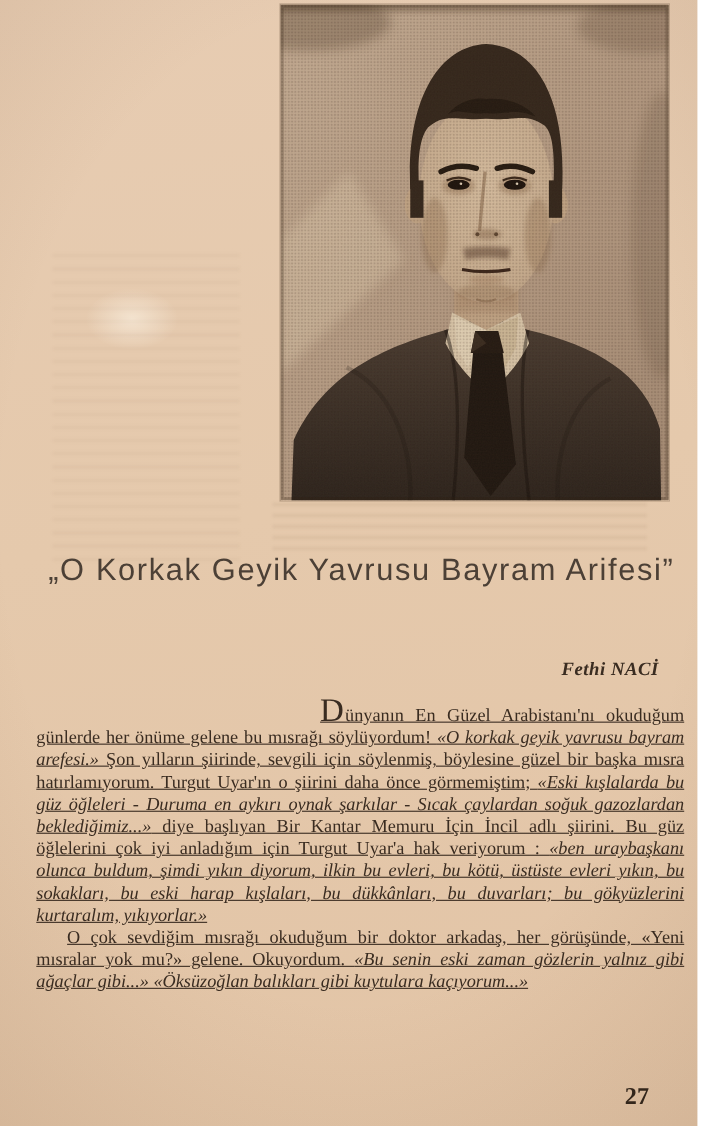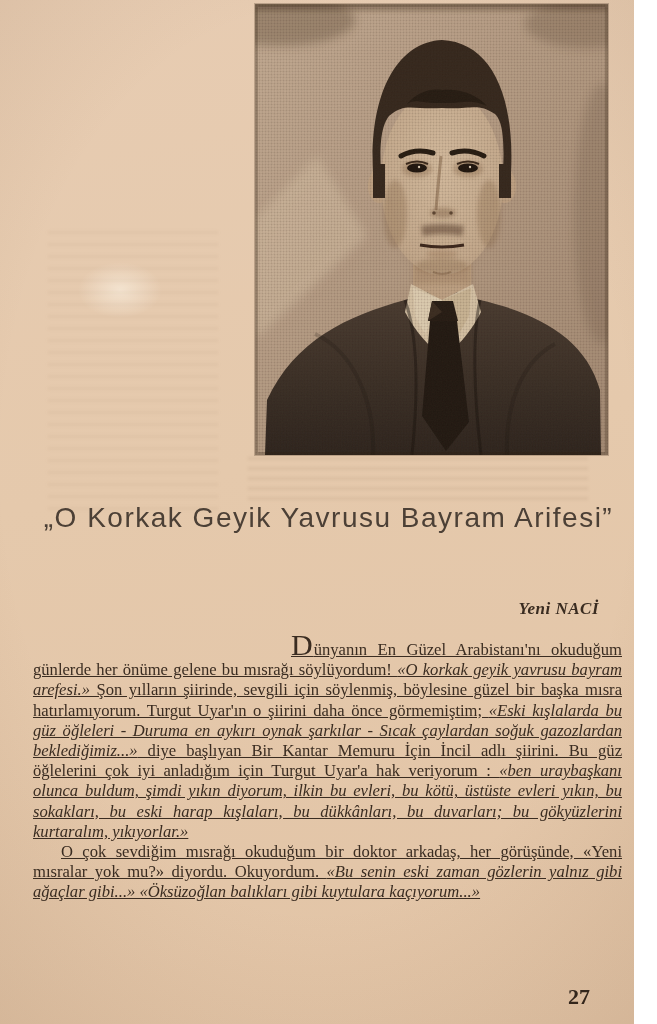--- a/index.html
+++ b/index.html
@@ -174,22 +174,22 @@
       <path d="M178 268 Q187 272 196 268" fill="none" stroke="#7c5c40" stroke-width="2" opacity="0.5"></path>
 
       <rect x="0" y="0" width="353" height="451" fill="url(#ht)"></rect>
       <rect x="0" y="0" width="353" height="451" filter="url(#grain)" opacity="0.5"></rect>
       <rect x="1.5" y="1.5" width="350" height="448" fill="none" stroke="#2e1f10" stroke-width="3" opacity="0.25"></rect>
     </svg>
   </div>
 
   <div class="title">„O Korkak Geyik Yavrusu Bayram Arifesi”</div>
 
-  <div class="author">Yeni NACİ</div>
+  <div class="author">Fethi NACİ</div>
 
   <div class="bodytext">
     <p class="para-1"><span class="seg-dropcap">D</span><span class="seg-normal">ünyanın En Güzel Arabistanı'nı okuduğum günlerde her önüme gelene bu mısrağı söylüyordum! </span><span class="seg-italic">«O korkak geyik yavrusu bayram arefesi.»</span><span class="seg-normal"> Şon yılların şiirinde, sevgili için söylenmiş, böylesine güzel bir başka mısra hatırlamıyorum. Turgut Uyar'ın o şiirini daha önce görmemiştim; </span><span class="seg-italic">«Eski kışlalarda bu güz öğleleri - Duruma en aykırı oynak şarkılar - Sıcak çaylardan soğuk gazozlardan beklediğimiz...»</span><span class="seg-normal"> diye başlıyan Bir Kantar Memuru İçin İncil adlı şiirini. Bu güz öğlelerini çok iyi anladığım için Turgut Uyar'a hak veriyorum : </span><span class="seg-italic">«ben uraybaşkanı olunca buldum, şimdi yıkın diyorum, ilkin bu evleri, bu kötü, üstüste evleri yıkın, bu sokakları, bu eski harap kışlaları, bu dükkânları, bu duvarları; bu gökyüzlerini kurtaralım, yıkıyorlar.»</span></p>
-    <p class="para-2"><span class="seg-normal">O çok sevdiğim mısrağı okuduğum bir doktor arkadaş, her görüşünde, «Yeni mısralar yok mu?» diyordu. Okuyordum. </span><span class="seg-italic">«Bu senin eski zaman gözlerin yalnız gibi ağaçlar gibi...» «Öksüzoğlan balıkları gibi kuytulara kaçıyorum...»</span></p>
+    <p class="para-2"><span class="seg-normal">O çok sevdiğim mısrağı okuduğum bir doktor arkadaş, her görüşünde, «Yeni mısralar yok mu?» gelene. Okuyordum. </span><span class="seg-italic">«Bu senin eski zaman gözlerin yalnız gibi ağaçlar gibi...» «Öksüzoğlan balıkları gibi kuytulara kaçıyorum...»</span></p>
   </div>
 
   <div class="pagenum">27</div>
 
 </div>
 
 </body></html>

